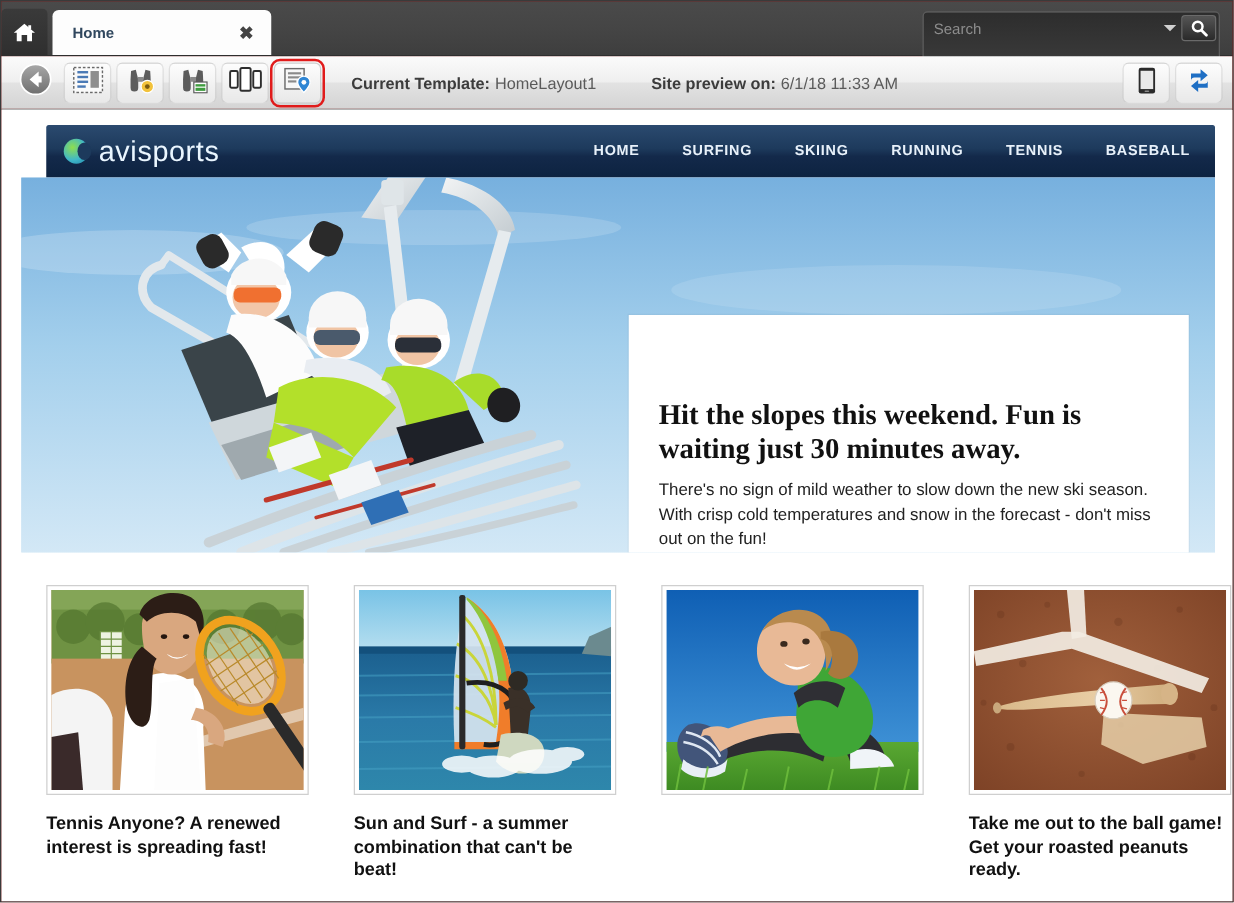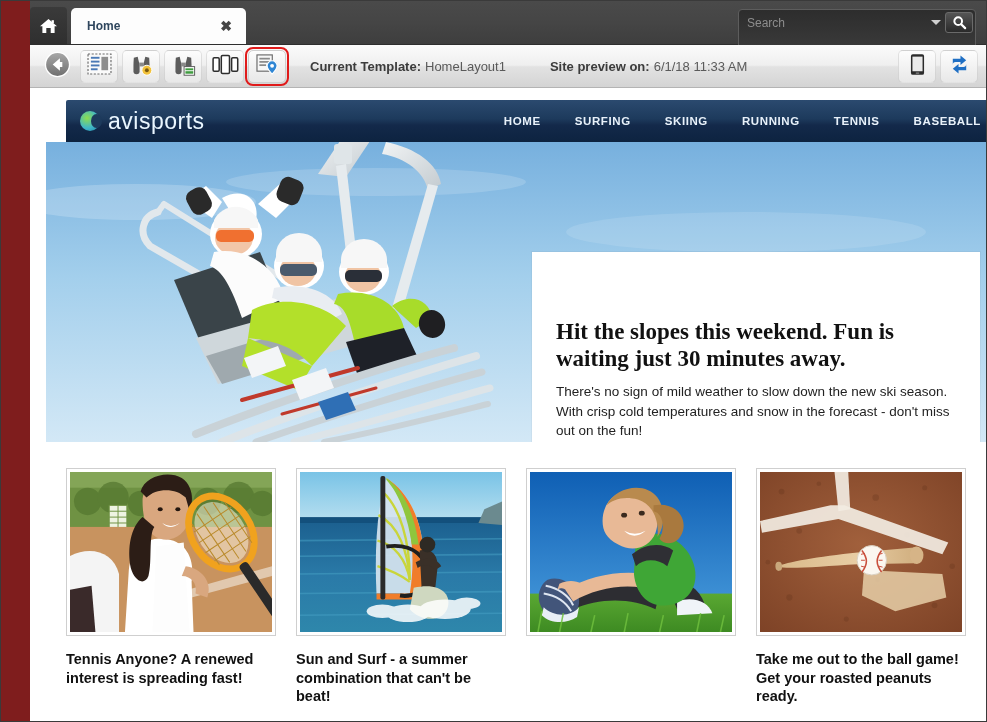--- a/index.html
+++ b/index.html
@@ -8,21 +8,20 @@
     font-family: "Liberation Sans", sans-serif;
     background: #ffffff;
     overflow: hidden;
   }
   #app {
     position: relative;
     width: 987px; height: 722px;
     background: #7f1d1d;
     border: 1px solid #3a3a3a;
     overflow: hidden;
-    padding-left: 29px;
   }
 
   
   .tabstrip {
     position: relative;
     height: 44px;
     background: linear-gradient(to bottom, #4a4a4a 0%, #454545 50%, #3e3e3e 100%);
     display: flex;
     align-items: flex-end;
     border-bottom: 1px solid #2e2e2e;
@@ -248,21 +247,21 @@
     font-size: 11px;
     font-weight: bold;
     color: #2f78c4;
     text-decoration: none;
     cursor: pointer;
   }
 
   
   .cards {
     display: flex;
-    gap: 20px;
+    gap: 36px;
     padding: 26px 20px 0 20px;
   }
   .card { width: 210px; }
   .card-img {
     width: 210px; height: 168px;
     border: 1px solid #cfcfcf;
     padding: 3px;
     background: #fff;
     overflow: hidden;
   }

